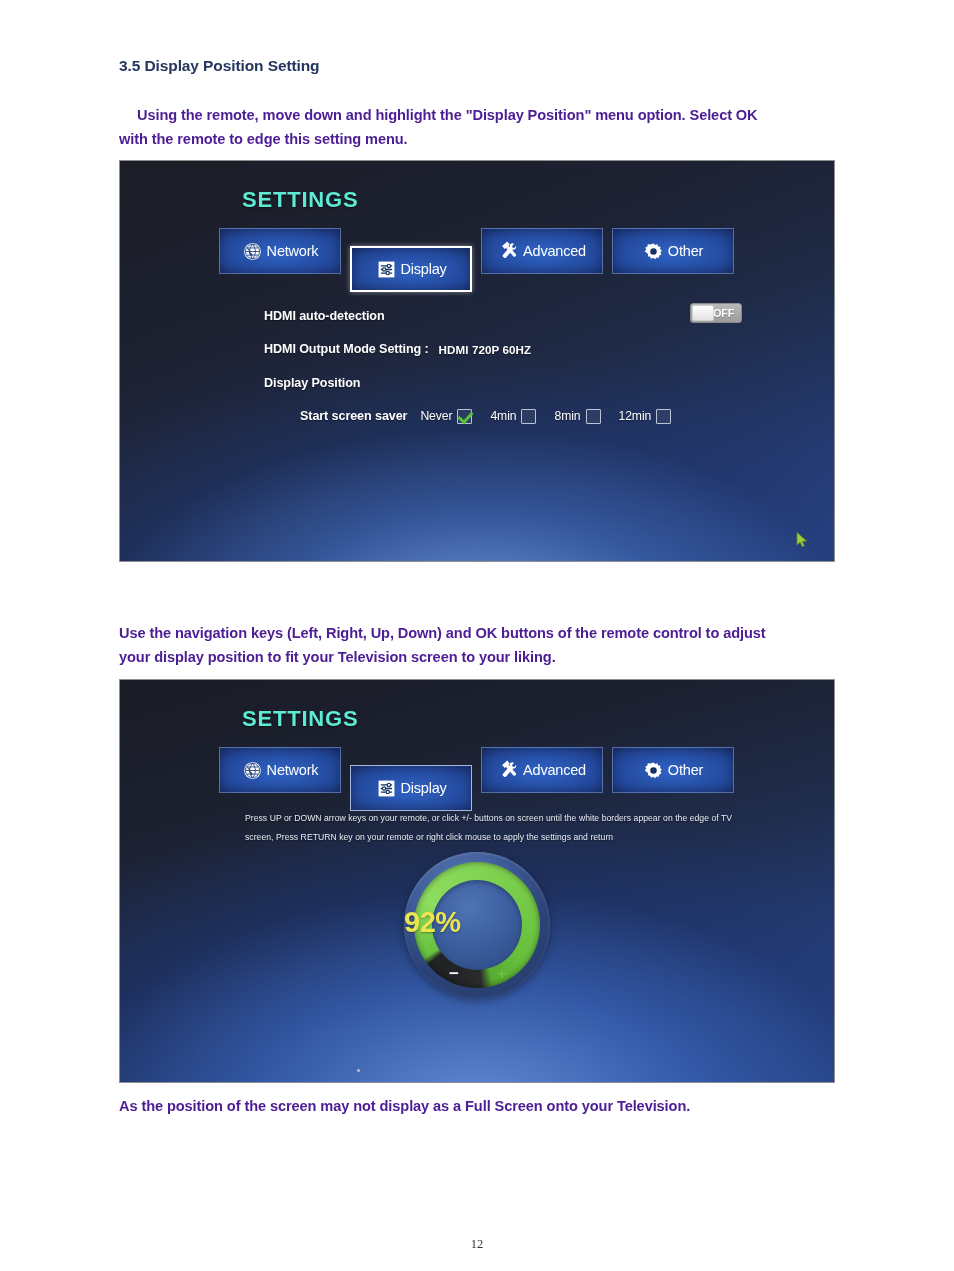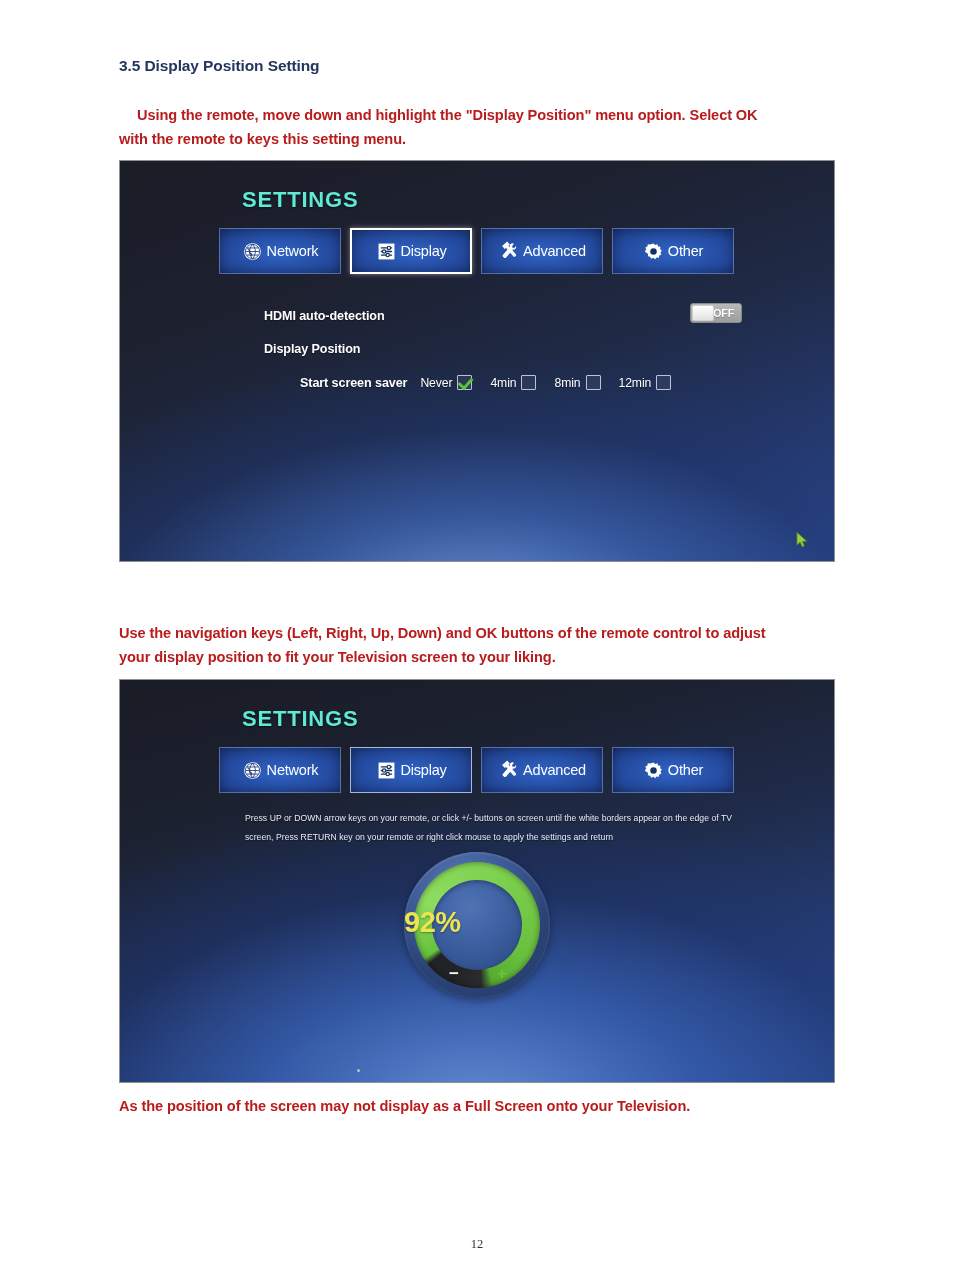--- a/index.html
+++ b/index.html
@@ -25,21 +25,21 @@
     left: 119px;
     top: 57px;
     font-size: 15.5px;
     font-weight: bold;
     color: #25355e;
     letter-spacing: -0.1px;
   }
 
   .para {
     position: absolute;
-    color: #b91c1c;
+    color: #4c1d95;
     font-size: 14.6px;
     font-weight: bold;
     line-height: 24px;
     letter-spacing: -0.1px;
   }
 
   .para-intro { left: 119px; top: 103px; width: 740px; }
   .para-intro .indent { padding-left: 18px; }
 
   .para-mid { left: 119px; top: 621px; width: 740px; }
@@ -115,20 +115,21 @@
       radial-gradient(ellipse 115% 130% at 50% 55%, #2f63c4 0%, #23489b 42%, #16275c 75%, #101a3c 100%);
     color: #ffffff;
     font-size: 14.5px;
     letter-spacing: -0.2px;
     position: relative;
     box-shadow: inset 0 0 12px rgba(0,0,0,0.35);
   }
   .tab.selected {
     border: 2px solid #ffffff;
     box-shadow: 0 0 5px rgba(255,255,255,0.45), inset 0 0 12px rgba(0,0,0,0.3);
+    margin-top: 18px;
   }
   #tv-two .tab.selected {
     border: 1px solid rgba(190,205,235,0.85);
     box-shadow: inset 0 0 12px rgba(0,0,0,0.3);
   }
   .tab .glyph {
     display: inline-flex;
     align-items: center;
     justify-content: center;
     width: 22px; height: 22px;
@@ -316,21 +317,21 @@
 </style>
 </head>
 <body>
 
 <div class="page">
 
   <div class="doc-heading">3.5 Display Position Setting</div>
 
   <div class="para para-intro">
     <div class="indent">Using the remote, move down and highlight the "Display Position" menu option.    Select OK</div>
-    <div>with the remote to keys this setting menu.</div>
+    <div>with the remote to edge this setting menu.</div>
   </div>
 
   <div class="tv" id="tv-one">
     <div class="tv-bg"></div>
     <div class="tv-inner">
 
       <div class="settings-title">SETTINGS</div>
 
       <div class="tabbar">
 
@@ -391,20 +392,24 @@
       <div class="settings-list">
 
         <div class="srow">
           <span>HDMI auto-detection</span>
           <span class="toggle off">
             <span class="knob"></span>
             <span class="t-text">OFF</span>
           </span>
         </div>
 
+        <div class="srow">
+          <span>HDMI Output Mode Setting :</span>
+          <span class="value">HDMI 720P 60HZ</span>
+        </div>
 
 
         <div class="srow">
           <span>Display Position</span>
         </div>
 
         <div class="srow saver-row">
           <span>Start screen saver</span>
           <span class="saver-opts">
             <span class="saver-opt">

